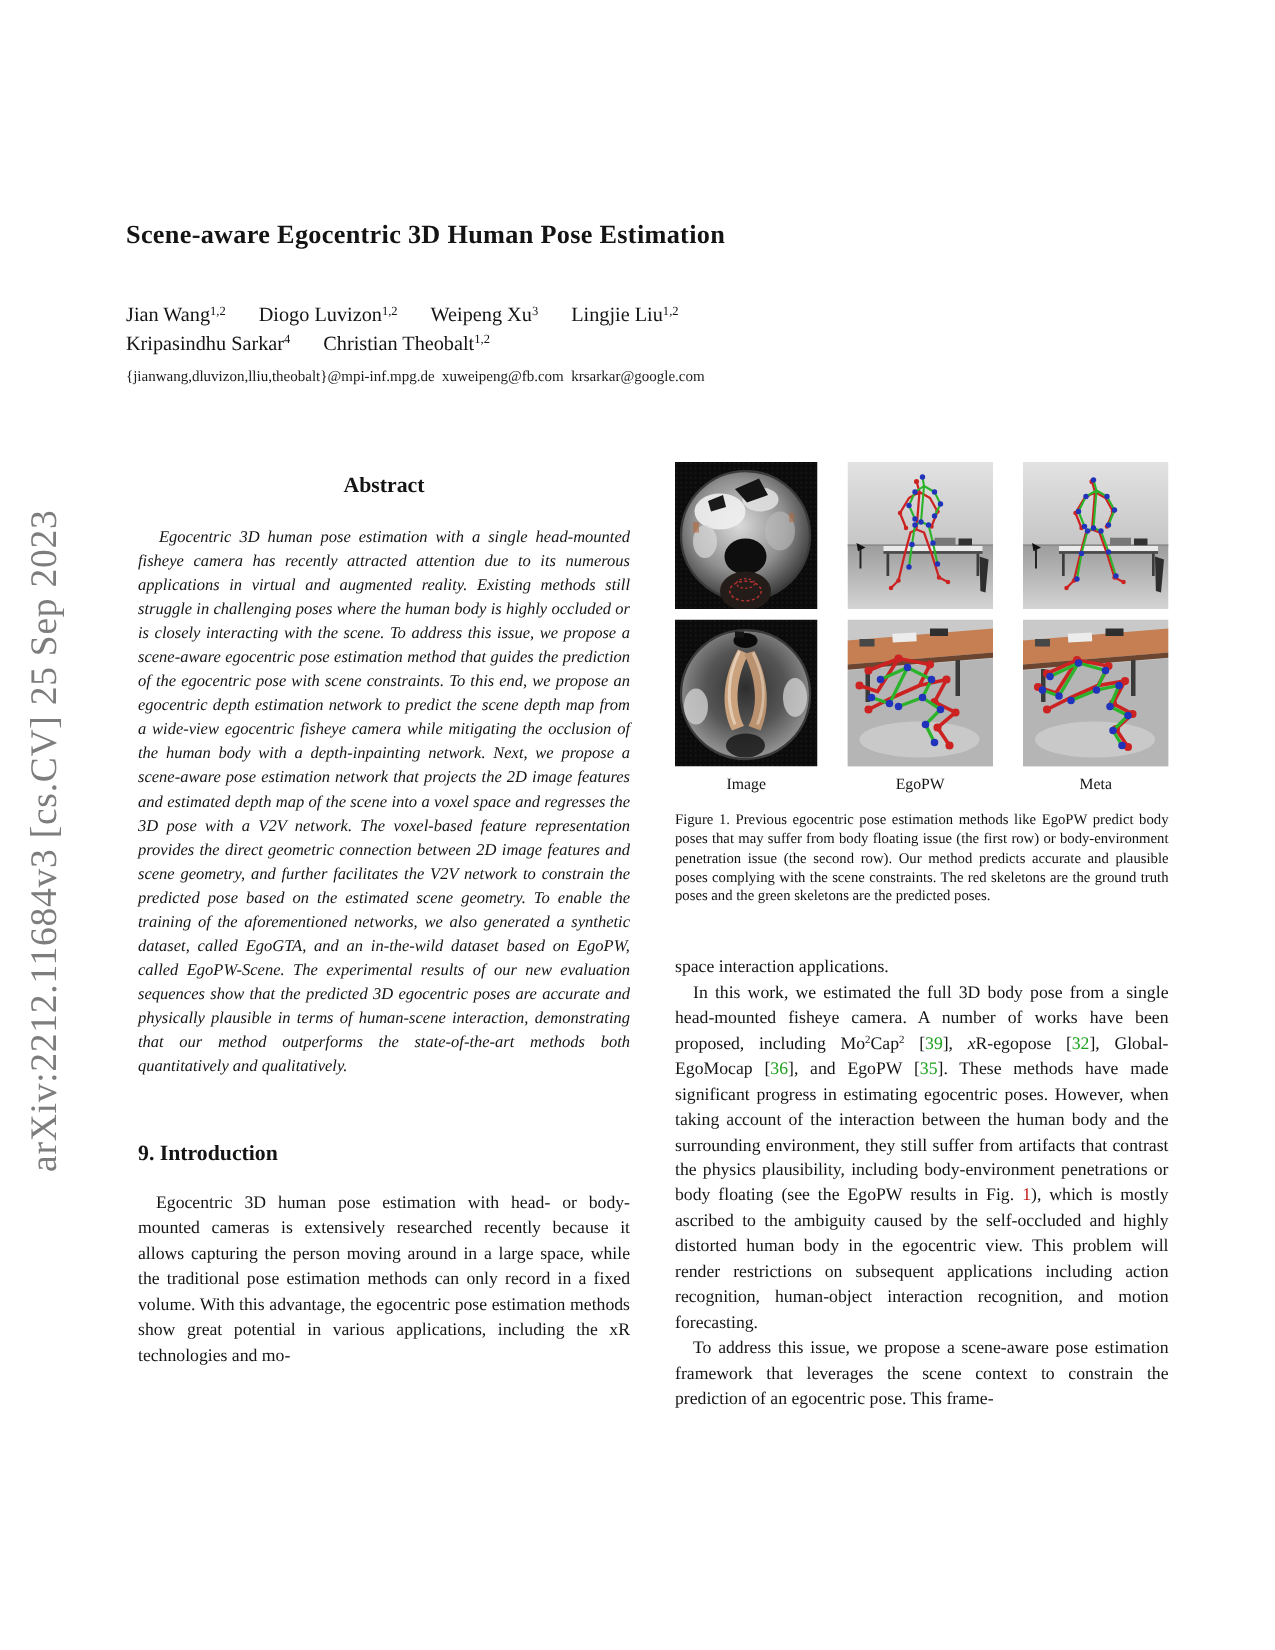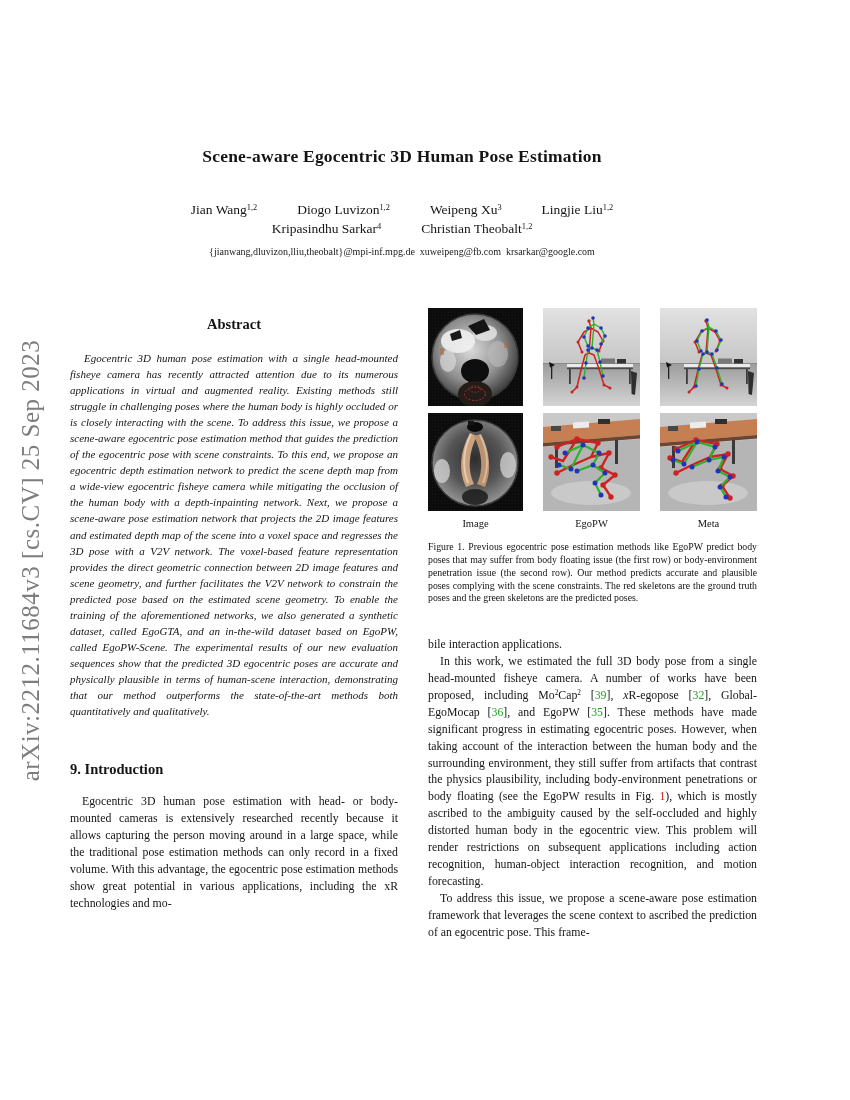--- a/index.html
+++ b/index.html
@@ -12,33 +12,33 @@
   .page{position:absolute;inset:0;background:#fff;}
 
   
   .watermark{
     position:absolute;left:-245px;top:547px;width:550px;height:27px;line-height:27px;
     text-align:center;transform:rotate(-90deg);transform-origin:center;
     font-size:25px;color:var(--wm);letter-spacing:.5px;white-space:nowrap;
   }
 
   
-  header{position:absolute;top:146px;left:58px;width:688px;text-align:center;}
+  header{position:absolute;top:146px;left:84px;width:688px;}
   h1.title{font-size:17.5px;font-weight:bold;letter-spacing:.2px;}
   .authors{font-size:13.5px;margin-top:0;line-height:19px;}
   .authors-first{margin-top:33px;}
-  .author + .author{margin-left:40px;}
+  .author + .author{margin-left:22px;}
   sup{font-size:.62em;vertical-align:.5em;line-height:0;}
   .affils{font-size:13.5px;line-height:19px;}
   .affil + .affil{margin-left:18px;}
   .emails{font-family:Liberation Serif, serif;
           font-size:10px;margin-top:8px;white-space:pre;color:#1a1a1a;}
 
   
-  .col{position:absolute;top:305px;}
+  .col{position:absolute;top:305px;margin-left:22px;}
   .col-left{left:70px;width:328px;}
   .col-right{left:428px;width:329px;top:308px;}
 
   h2.abstract-h{font-size:14.5px;text-align:center;margin-top:11px;margin-bottom:17px;}
   p.abstract{font-style:italic;font-size:11px;line-height:16.05px;
              text-align:justify;text-indent:14px;}
   h2.section-h{font-size:14.5px;margin-top:42px;margin-bottom:15px;}
   p.body{font-size:11.8px;line-height:16.9px;text-align:justify;}
   p.indent{text-indent:12px;}
   .cite{color:var(--cite);}
@@ -334,17 +334,17 @@
       </div>
 
       <div class="fig-labels">
         <span>Image</span>
         <span>EgoPW</span>
         <span>Meta</span>
       </div>
       <figcaption>Figure 1.  Previous egocentric pose estimation methods like EgoPW predict body poses that may suffer from body floating issue (the first row) or body-environment penetration issue (the second row). Our method predicts accurate and plausible poses complying with the scene constraints. The red skeletons are the ground truth poses and the green skeletons are the predicted poses.</figcaption>
     </figure>
 
-    <p class="body rc-body">bile interaction applications.</p>
+    <p class="body rc-body">space interaction applications.</p>
     <p class="body indent">In this work, we estimated the full 3D body pose from a single head-mounted fisheye camera.  A number of works have been proposed, including Mo<sup>2</sup>Cap<sup>2</sup> [<span class="cite">39</span>], <em>x</em>R-egopose [<span class="cite">32</span>], Global-EgoMocap [<span class="cite">36</span>], and EgoPW [<span class="cite">35</span>]. These methods have made significant progress in estimating egocentric poses. However, when taking account of the interaction between the human body and the surrounding environment, they still suffer from artifacts that contrast the physics plausibility, including body-environment penetrations or body floating (see the EgoPW results in Fig. <span class="figref">1</span>), which is mostly ascribed to the ambiguity caused by the self-occluded and highly distorted human body in the egocentric view. This problem will render restrictions on subsequent applications including action recognition, human-object interaction recognition, and motion forecasting.</p>
-    <p class="body indent">To address this issue, we propose a scene-aware pose estimation framework that leverages the scene context to ascribed the prediction of an egocentric pose. This frame-</p>
+    <p class="body indent">To address this issue, we propose a scene-aware pose estimation framework that leverages the scene context to constrain the prediction of an egocentric pose. This frame-</p>
   </section>
 </div>
 
 </body></html>

